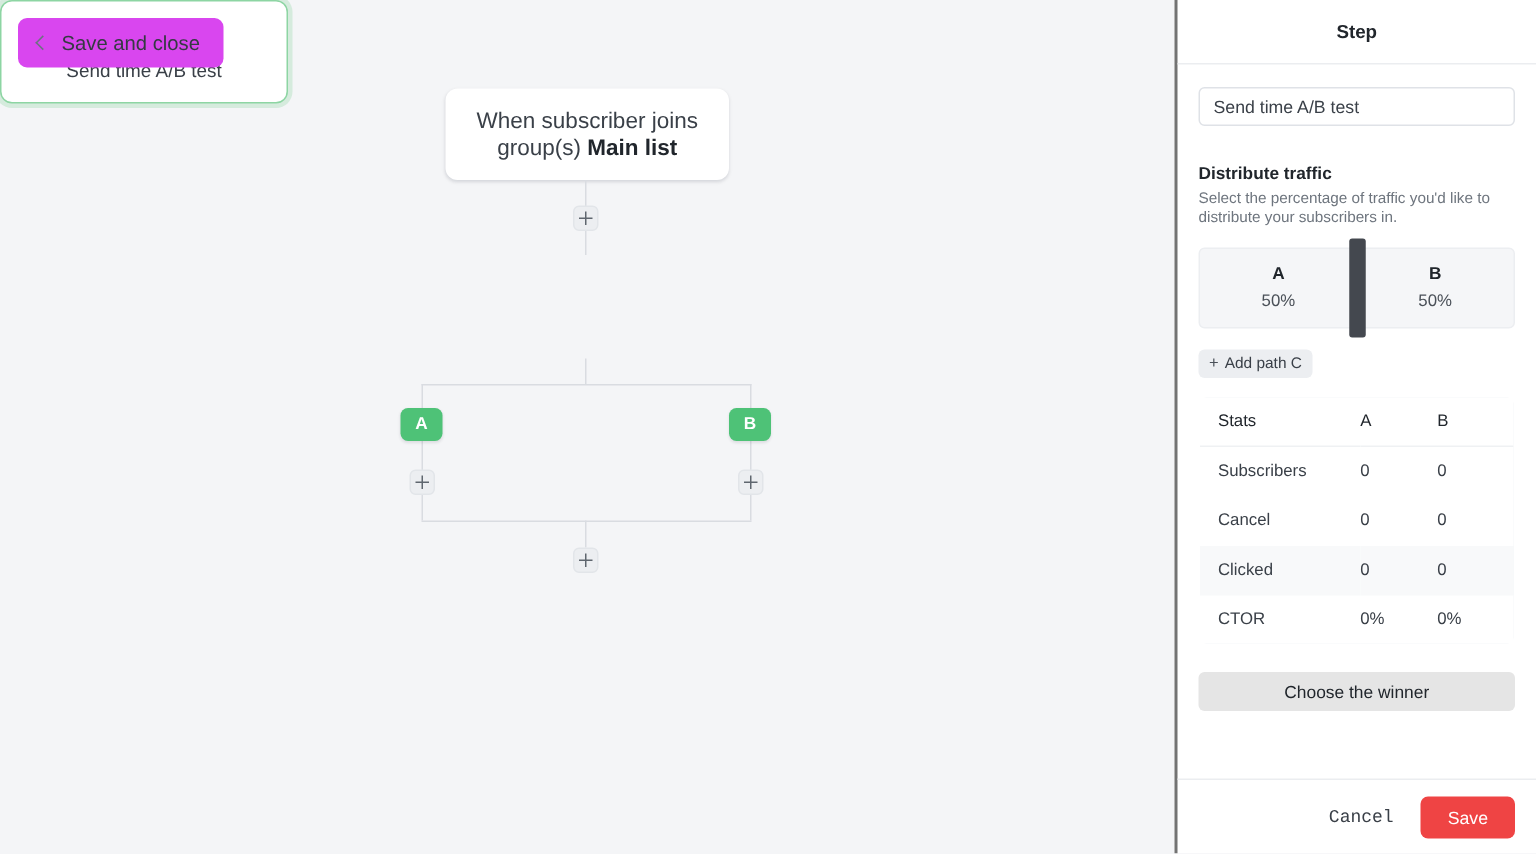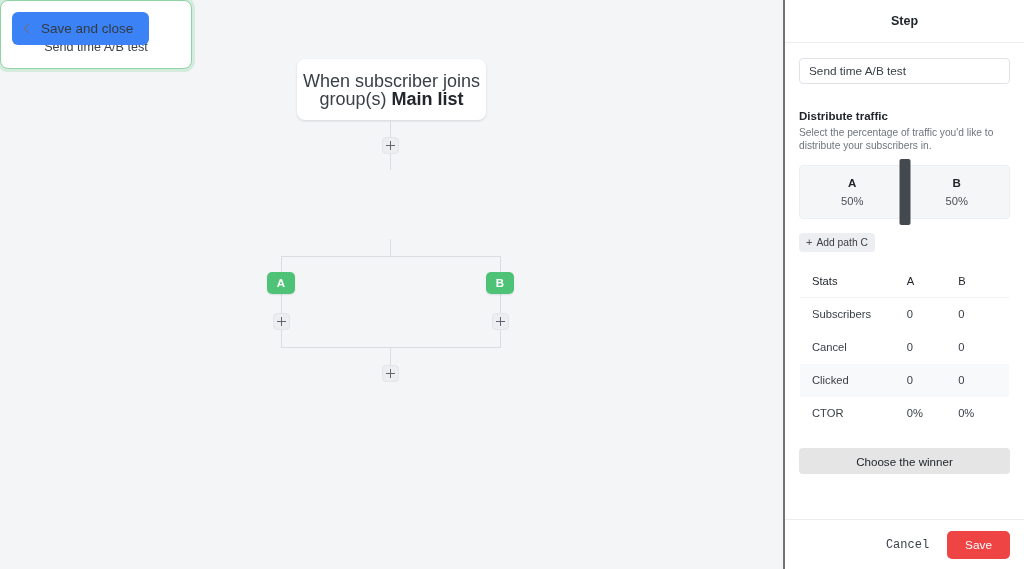--- a/index.html
+++ b/index.html
@@ -15,21 +15,21 @@
   #canvas {
     position: relative;
     width: 783px; height: 569px;
     background: #f4f5f7;
     flex: 0 0 783px;
   }
 
   .topbar { position: absolute; top: 12px; left: 12px; }
   .save-close-btn {
     display: inline-flex; align-items: center; gap: 9px;
-    background: #3b82f6;
+    background: #d946ef;
     border: none; border-radius: 6px;
     padding: 9px 16px 9px 13px;
     font-size: 13.5px; color: #343a42;
     cursor: pointer;
     font-family: "Liberation Sans", sans-serif;
   }
   .chev-left {
     display: inline-block; width: 7px; height: 7px;
     border-left: 1.6px solid #6b7280; border-bottom: 1.6px solid #6b7280;
     transform: rotate(45deg);
@@ -41,21 +41,21 @@
     position: absolute;
     background: #ffffff;
     border-radius: 8px;
     box-shadow: 0 1px 3px rgba(16,24,40,.09), 0 1px 2px rgba(16,24,40,.05);
   }
   #trigger-node {
     left: 297px; top: 59px; width: 189px; height: 61px;
     display: flex; flex-direction: column;
     align-items: center; justify-content: center;
     text-align: center;
-    font-size: 18px; color: #3a4048; line-height: 16px;
+    font-size: 15px; color: #3a4048; line-height: 16px;
   }
   #trigger-node .ln2 { margin-top: 2px; }
   #trigger-node b { font-weight: 700; color: #21262c; }
 
   #ab-node {
     left: 295px; top: 170px; width: 192px; height: 69px;
     background: #ffffff;
     border: 1px solid #8dd5a3;
     border-radius: 8px;
     box-shadow: 0 0 0 3px rgba(141,213,163,.30);

